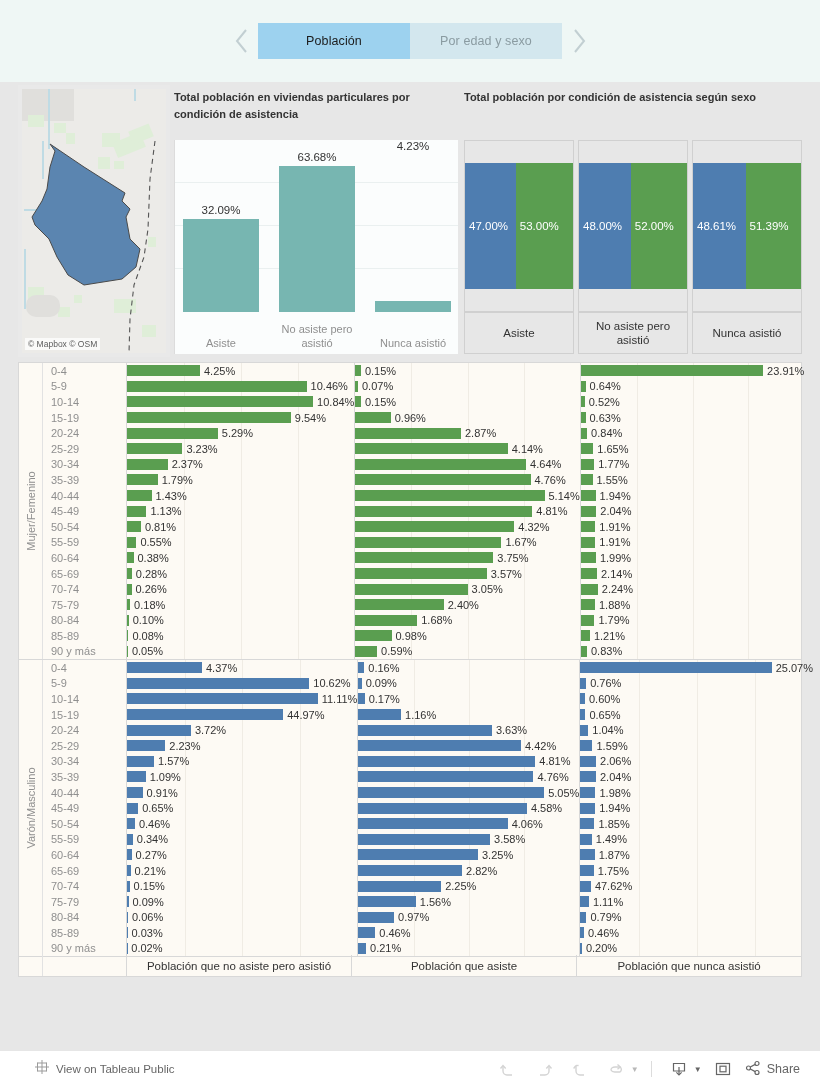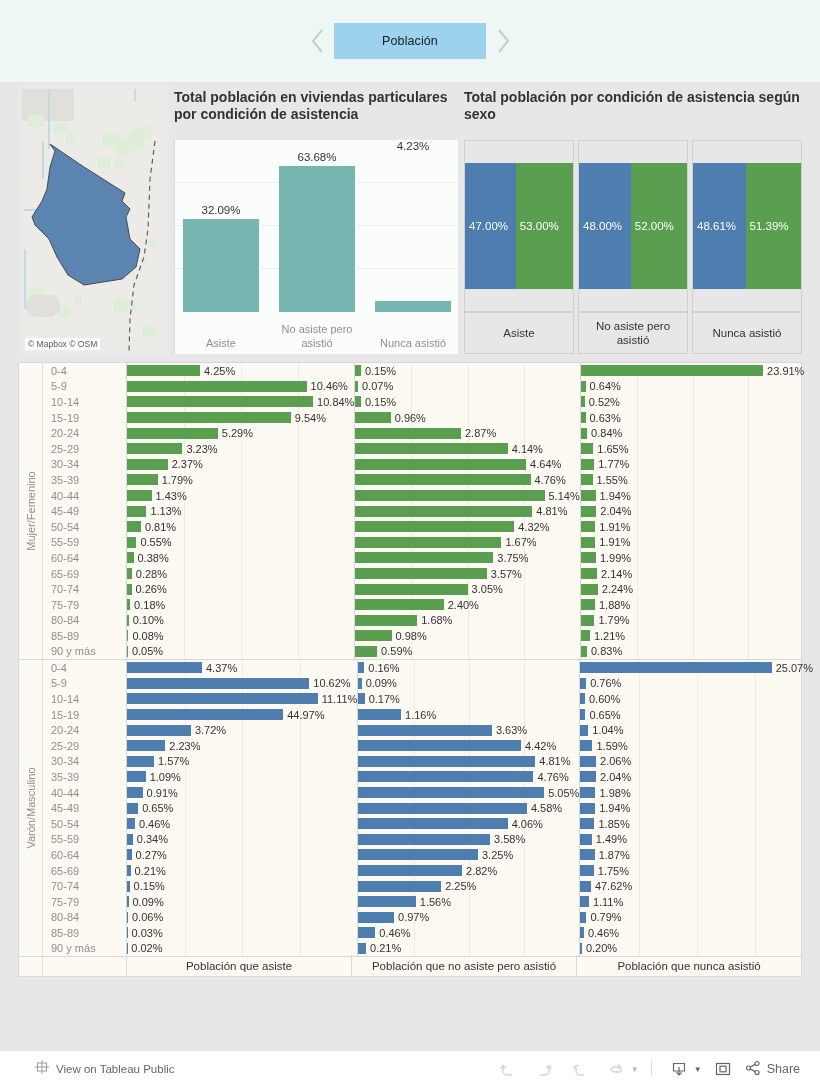--- a/index.html
+++ b/index.html
@@ -55,21 +55,21 @@
     position: absolute; left: 0; top: 0; width: 144px; height: 264px;
   }
   .map-attr {
     position: absolute; left: 3px; bottom: 3px;
     font-size: 8.5px; color: #5d5d5d; background: rgba(255,255,255,.72);
     padding: 1px 3px; white-space: nowrap;
   }
 
   .chart-panel { position: absolute; top: 3px; background: #e7e7e7; }
   .chart-panel .ctitle {
-    font-size: 14px; font-weight: bold; color: #333; line-height: 17px;
+    font-size: 11px; font-weight: bold; color: #333; line-height: 17px;
     padding: 4px 2px 0 2px;
   }
   .panel-a { left: 172px; width: 288px; height: 272px; }
   .panel-b { left: 462px; width: 340px; height: 272px; }
 
   .plot-a {
     position: absolute; left: 174px; top: 58px; width: 284px; height: 214px;
     background: #fbfdfd; border-left: 1px solid #dcdcdc;
   }
   .plot-a .gridline { position: absolute; left: 0; right: 0; height: 1px; background: #eaf0f0; }
@@ -189,20 +189,23 @@
 
   <div class="tabbar">
     <div class="nav-arrow">
       <svg width="15" height="26" viewBox="0 0 15 26">
           <polyline points="12,2 3,13 12,24" fill="none" stroke="#c2cfd2" stroke-width="2"></polyline>
         </svg>
     </div>
     <div class="tabs">
       <div class="tab active">
         <span>Población</span>
+      </div>
+      <div class="tab inactive">
+        <span>Por edad y sexo</span>
       </div>
     </div>
     <div class="nav-arrow">
       <svg width="15" height="26" viewBox="0 0 15 26">
           <polyline points="3,2 12,13 3,24" fill="none" stroke="#c2cfd2" stroke-width="2"></polyline>
         </svg>
     </div>
   </div>
 
   <div class="dash">
@@ -855,22 +858,22 @@
                 <div class="mval">0.20%</div>
               </div>
             </div>
         </div>
       </div>
 
       <div class="colfooter">
         <div class="cf-spacer-a"></div>
         <div class="cf-spacer-b"></div>
         <div class="cf-rest">
+          <div class="cf-cell">Población que no asiste pero asistió</div>
           <div class="cf-cell">Población que asiste</div>
-          <div class="cf-cell">Población que no asiste pero asistió</div>
           <div class="cf-cell">Población que nunca asistió</div>
         </div>
       </div>
     </div>
 
   </div>
 
   <div class="toolbar">
     <div class="tb-left">
       <span>

